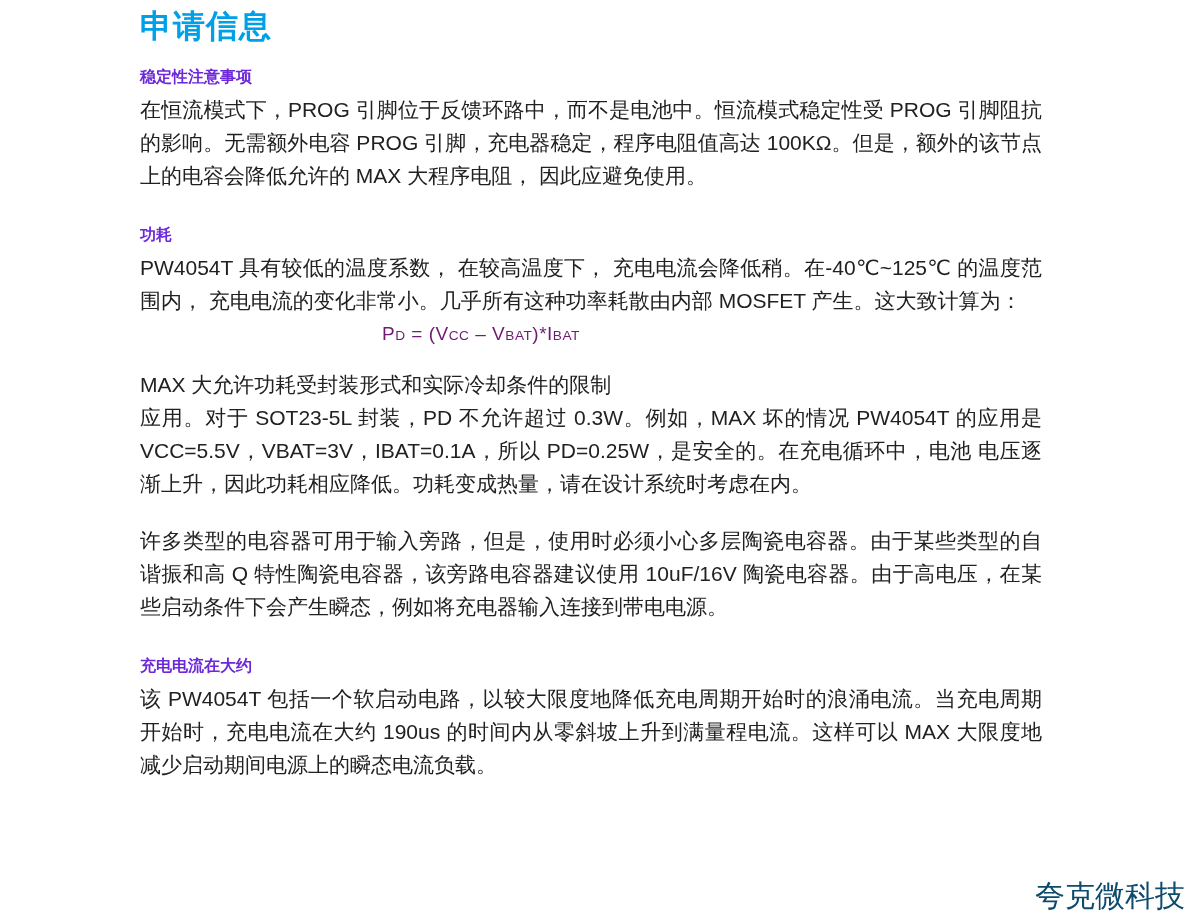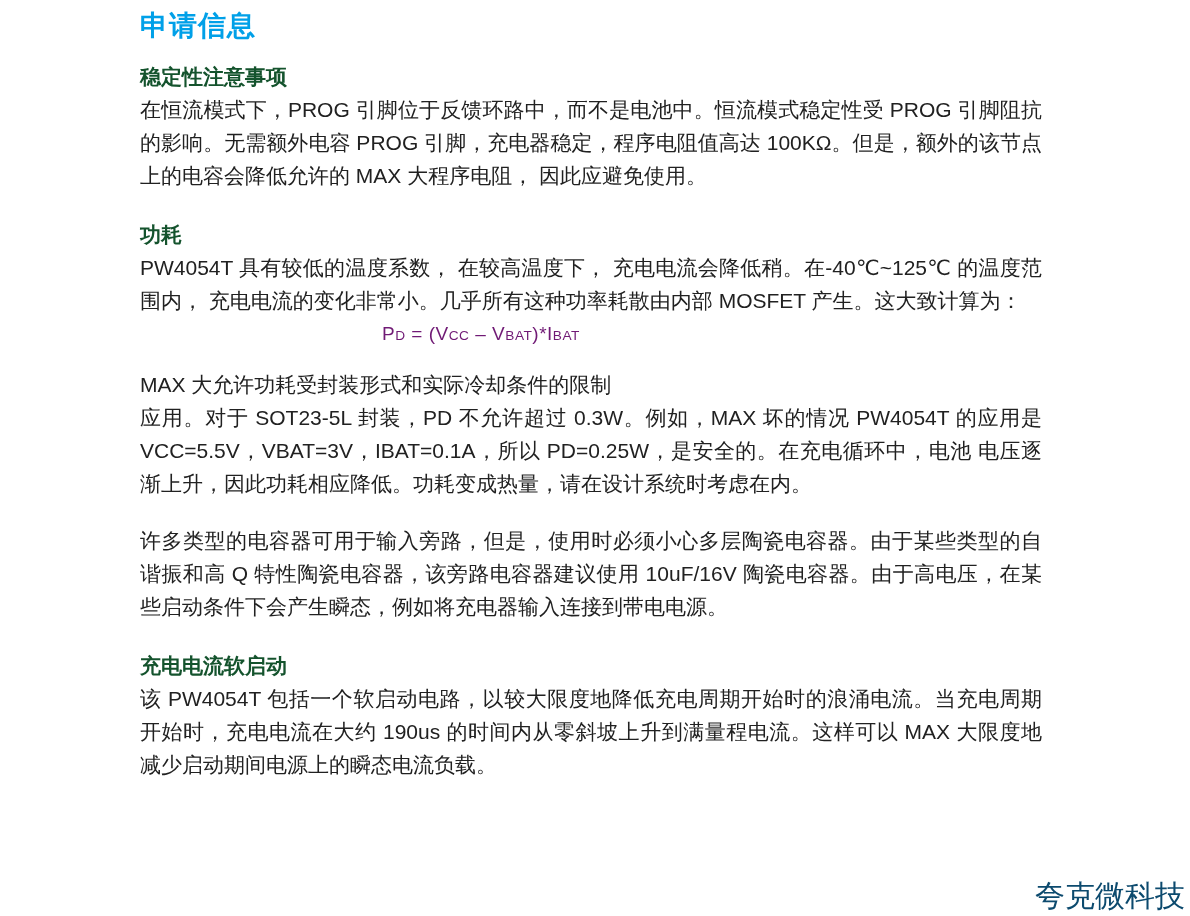--- a/index.html
+++ b/index.html
@@ -14,33 +14,33 @@
   .page {
     position: relative;
     width: 1190px;
     height: 916px;
     box-sizing: border-box;
     padding: 12px 145px 0 140px;
   }
   .content { width: 902px; }
   h1.doc-title {
     margin: 0 0 20px 0;
-    font-size: 28px;
+    font-size: 32px;
     line-height: 28px;
     font-weight: bold;
     color: #00a0e8;
     letter-spacing: 1px;
     font-family: Liberation Serif, serif;
   }
   h2.sec-heading {
     margin: 26px 0 0 0;
-    font-size: 21px;
+    font-size: 16px;
     line-height: 33px;
     font-weight: bold;
-    color: #14532d;
+    color: #6d28d9;
   }
   section:first-of-type h2.sec-heading { margin-top: 0; }
   p.body-text {
     margin: 24px 0 0 0;
     font-size: 21px;
     line-height: 33px;
     color: #212121;
     text-align: justify;
   }
   h2.sec-heading + p.body-text { margin-top: 0; }
@@ -88,20 +88,20 @@
       <div class="formula"><span>P</span><span class="sub">D</span><span> = (V</span><span class="sub">CC</span><span> – V</span><span class="sub">BAT</span><span>)*I</span><span class="sub">BAT</span></div>
       <p class="body-text">MAX 大允许功耗受封装形式和实际冷却条件的限制</p>
       <p class="body-text run-in">应用。对于 SOT23-5L 封装，PD 不允许超过 0.3W。例如，MAX 坏的情况 PW4054T 的应用是 VCC=5.5V，VBAT=3V，IBAT=0.1A，所以 PD=0.25W，是安全的。在充电循环中，电池 电压逐渐上升，因此功耗相应降低。功耗变成热量，请在设计系统时考虑在内。</p>
     </section>
 
     <section>
       <p class="body-text">许多类型的电容器可用于输入旁路，但是，使用时必须小心多层陶瓷电容器。由于某些类型的自谐振和高 Q 特性陶瓷电容器，该旁路电容器建议使用 10uF/16V 陶瓷电容器。由于高电压，在某些启动条件下会产生瞬态，例如将充电器输入连接到带电电源。</p>
     </section>
 
     <section>
-      <h2 class="sec-heading">充电电流软启动</h2>
+      <h2 class="sec-heading">充电电流在大约</h2>
       <p class="body-text">该 PW4054T 包括一个软启动电路，以较大限度地降低充电周期开始时的浪涌电流。当充电周期开始时，充电电流在大约 190us 的时间内从零斜坡上升到满量程电流。这样可以 MAX 大限度地减少启动期间电源上的瞬态电流负载。</p>
     </section>
 
   </div>
 
   <div class="watermark">夸克微科技</div>
 </div>
 
 </body></html>

